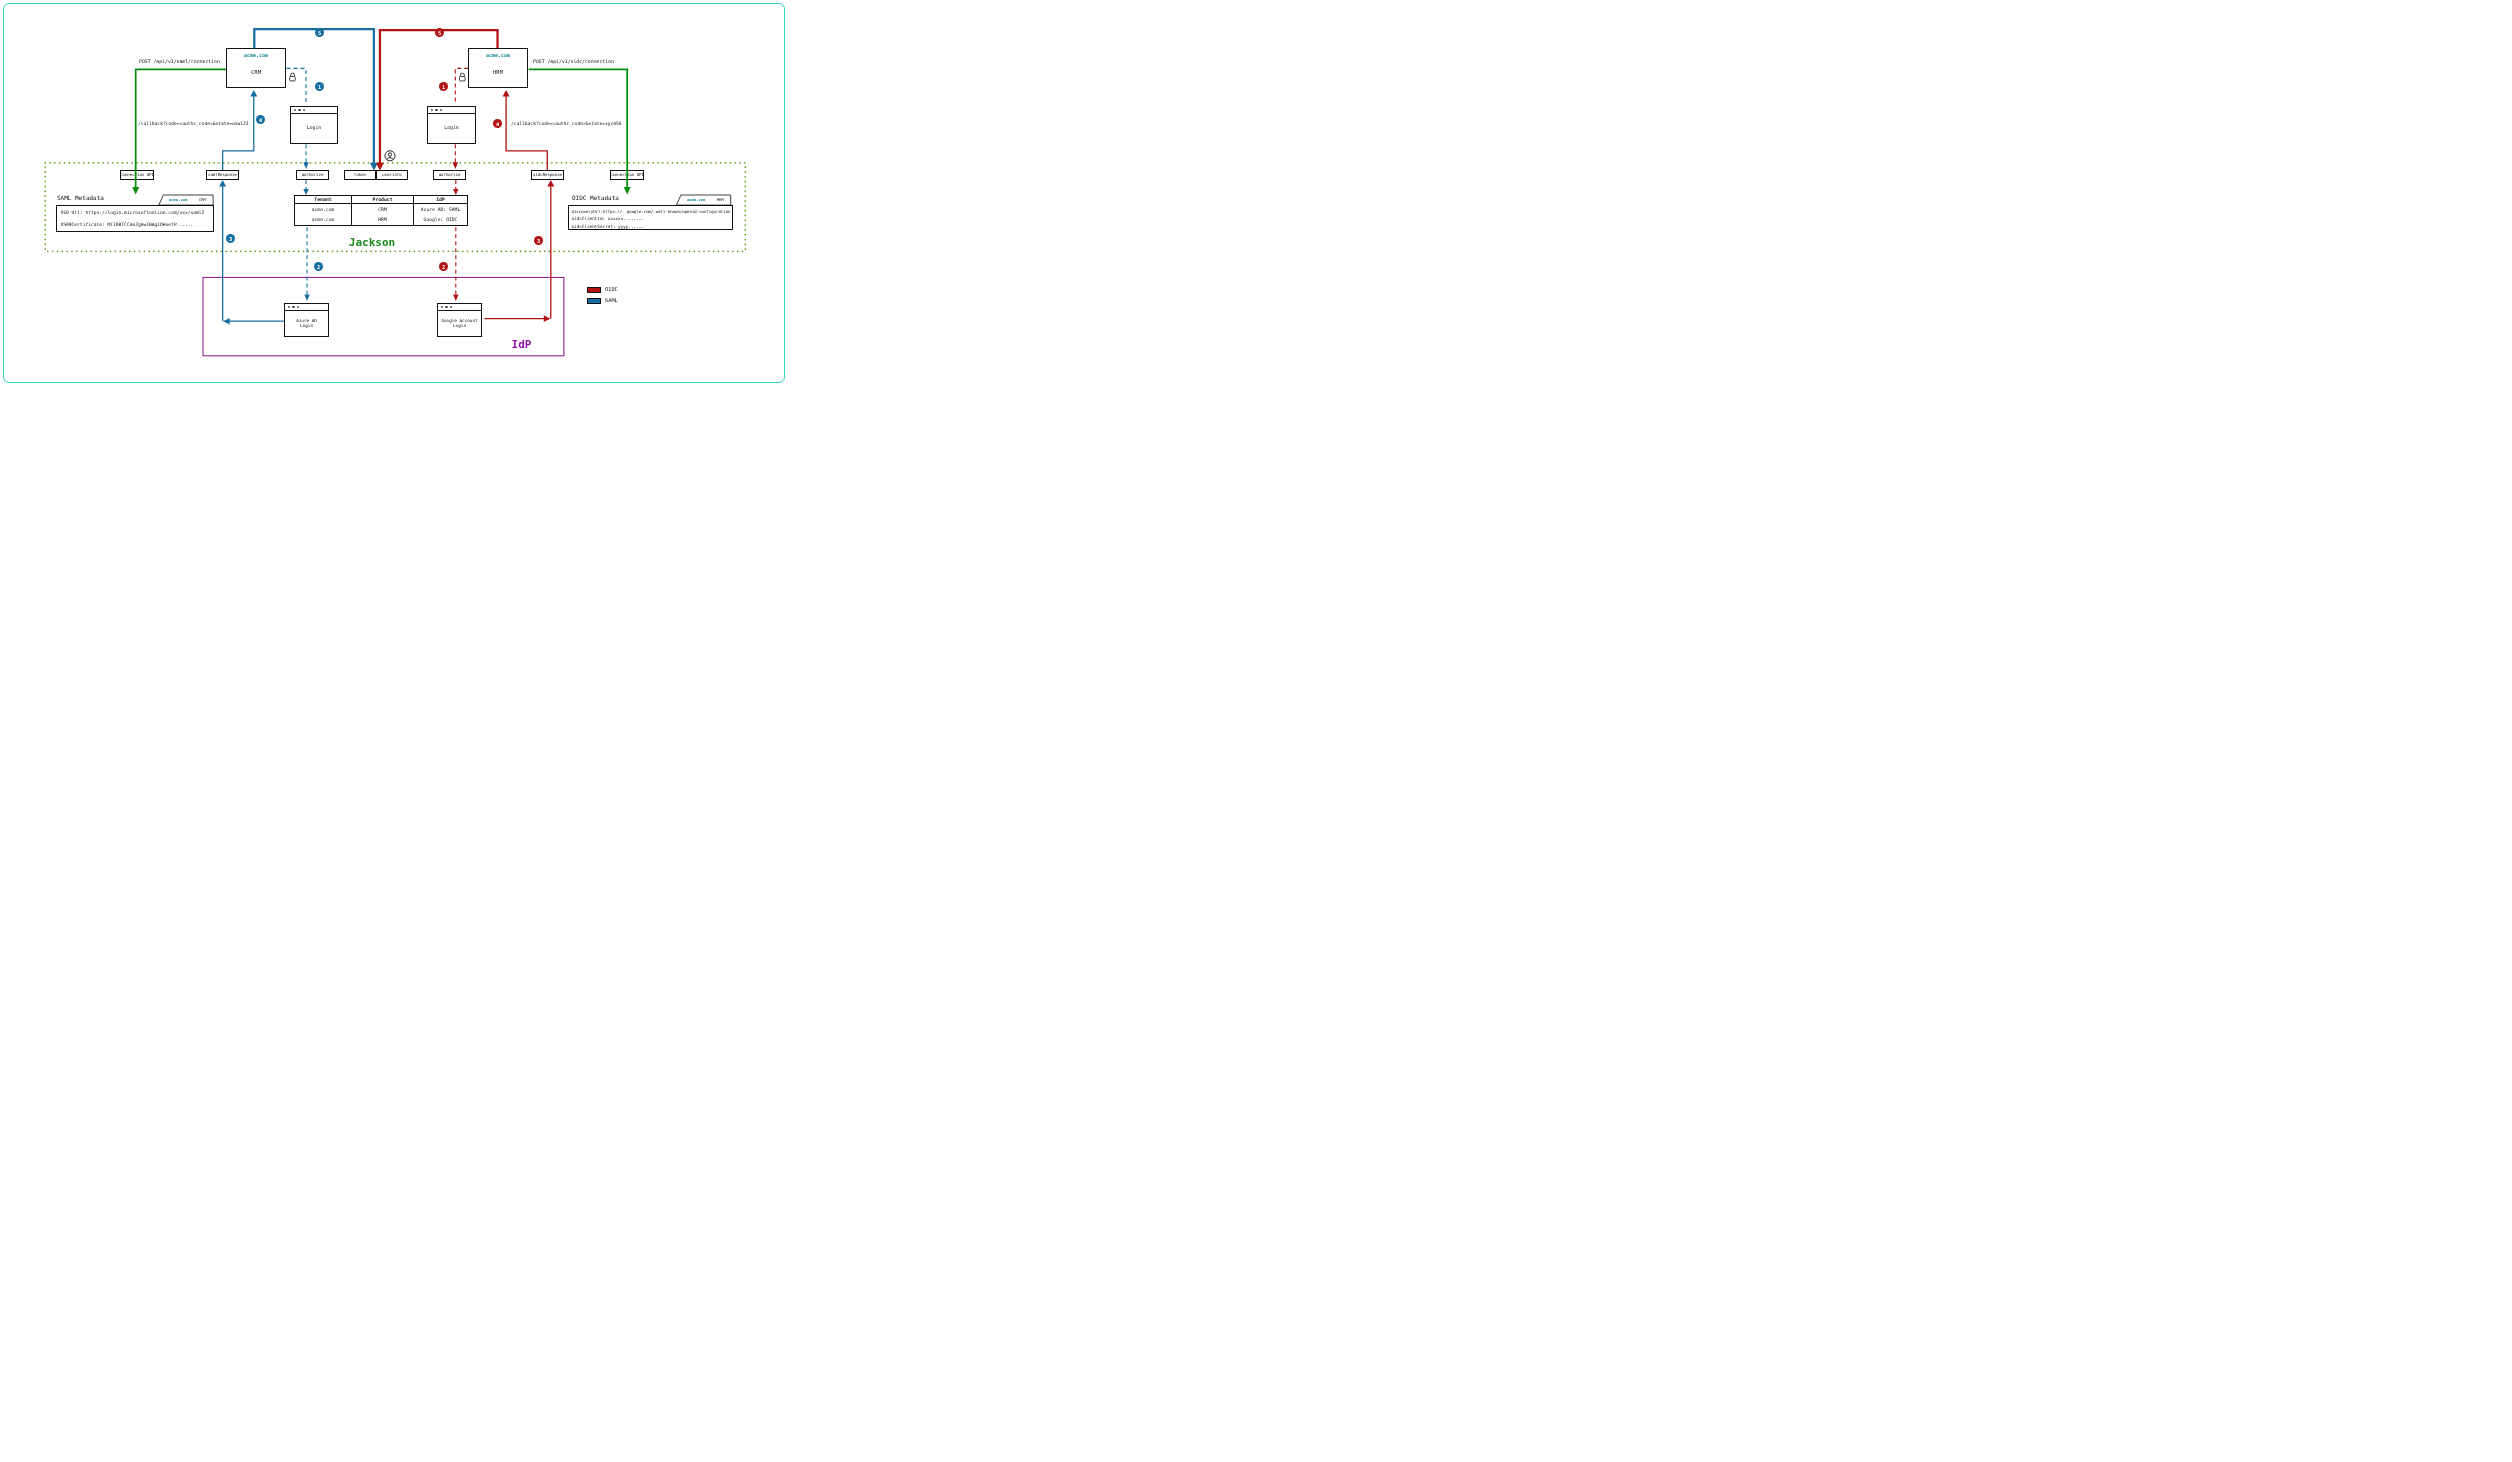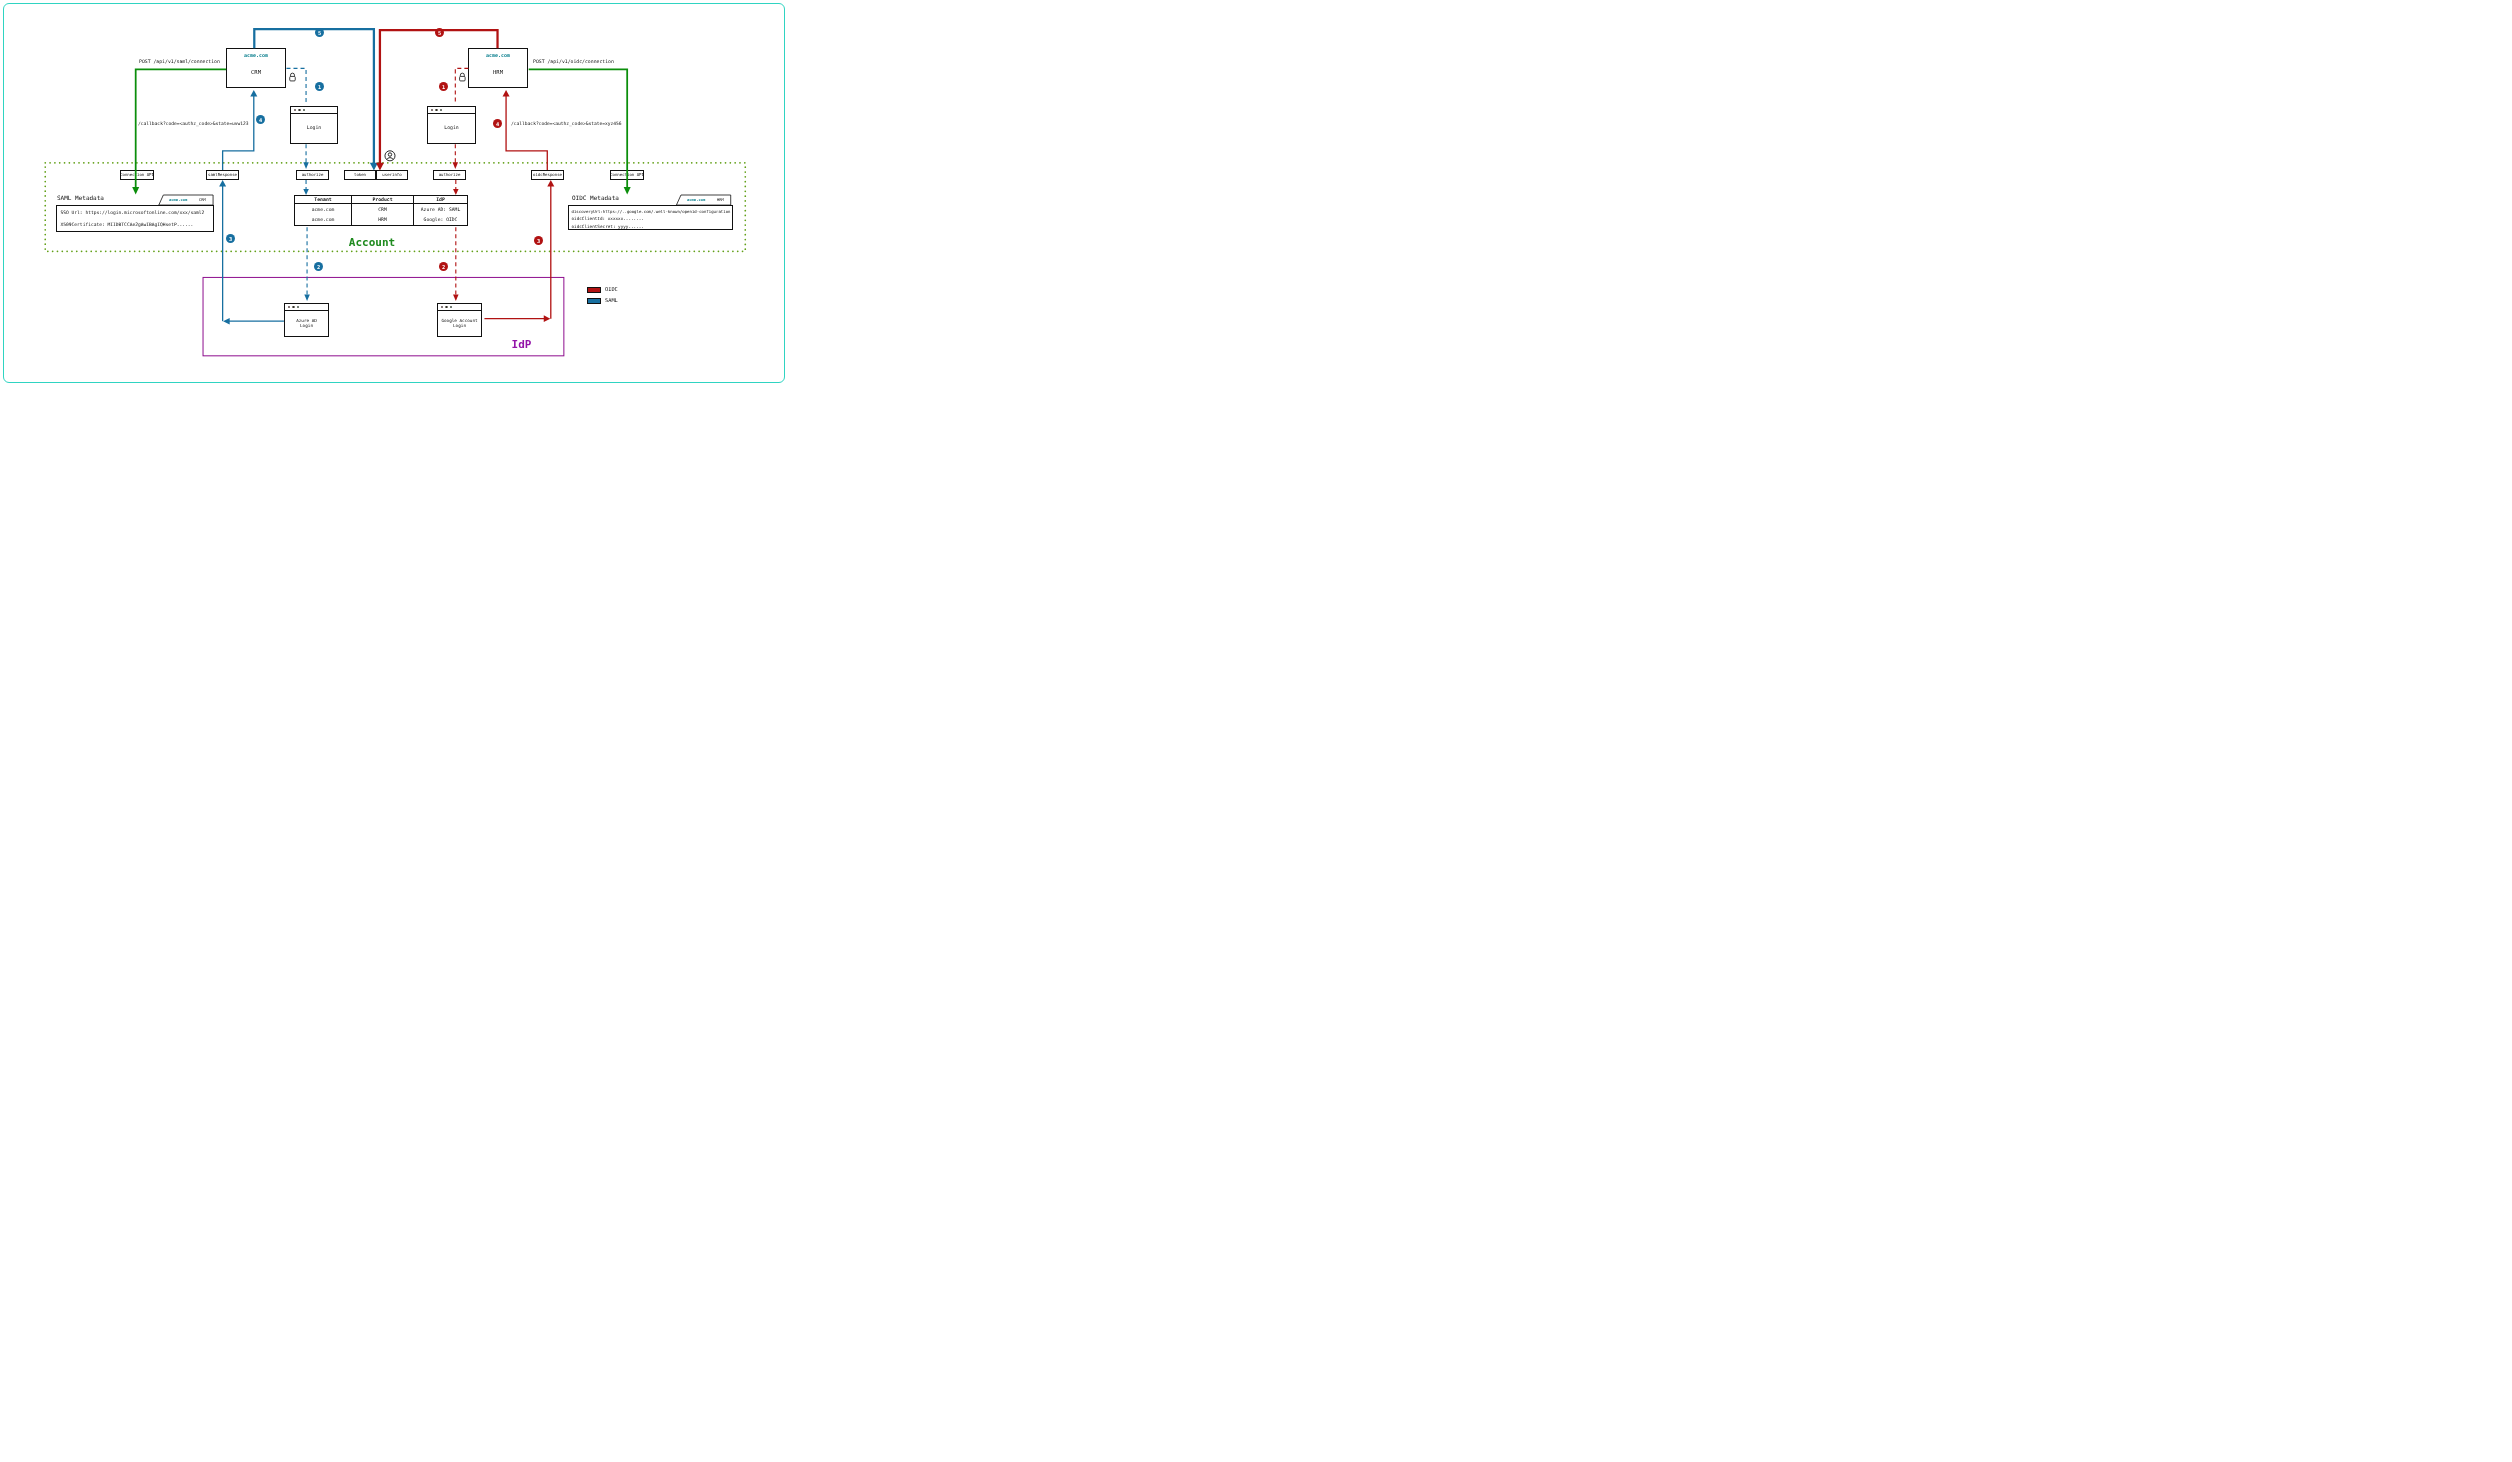--- a/index.html
+++ b/index.html
@@ -145,21 +145,21 @@
       <div class="tcell c2">CRM</div>
       <div class="tcell c3">Azure AD: SAML</div>
     </div>
     <div class="trow body2">
       <div class="tcell c1">acme.com</div>
       <div class="tcell c2">HRM</div>
       <div class="tcell c3">Google: OIDC</div>
     </div>
   </div>
 
-  <div class="jackson-label">Account</div>
+  <div class="jackson-label">Jackson</div>
   <div class="idp-label">IdP</div>
 
   <div class="window" style="left:284px;top:303px;width:45px;height:34px;">
     <div class="titlebar">
       <span class="dot r"></span>
       <span class="dot y"></span>
       <span class="dot g"></span>
     </div>
     <div class="winbody small">
       <div>Azure AD</div>

